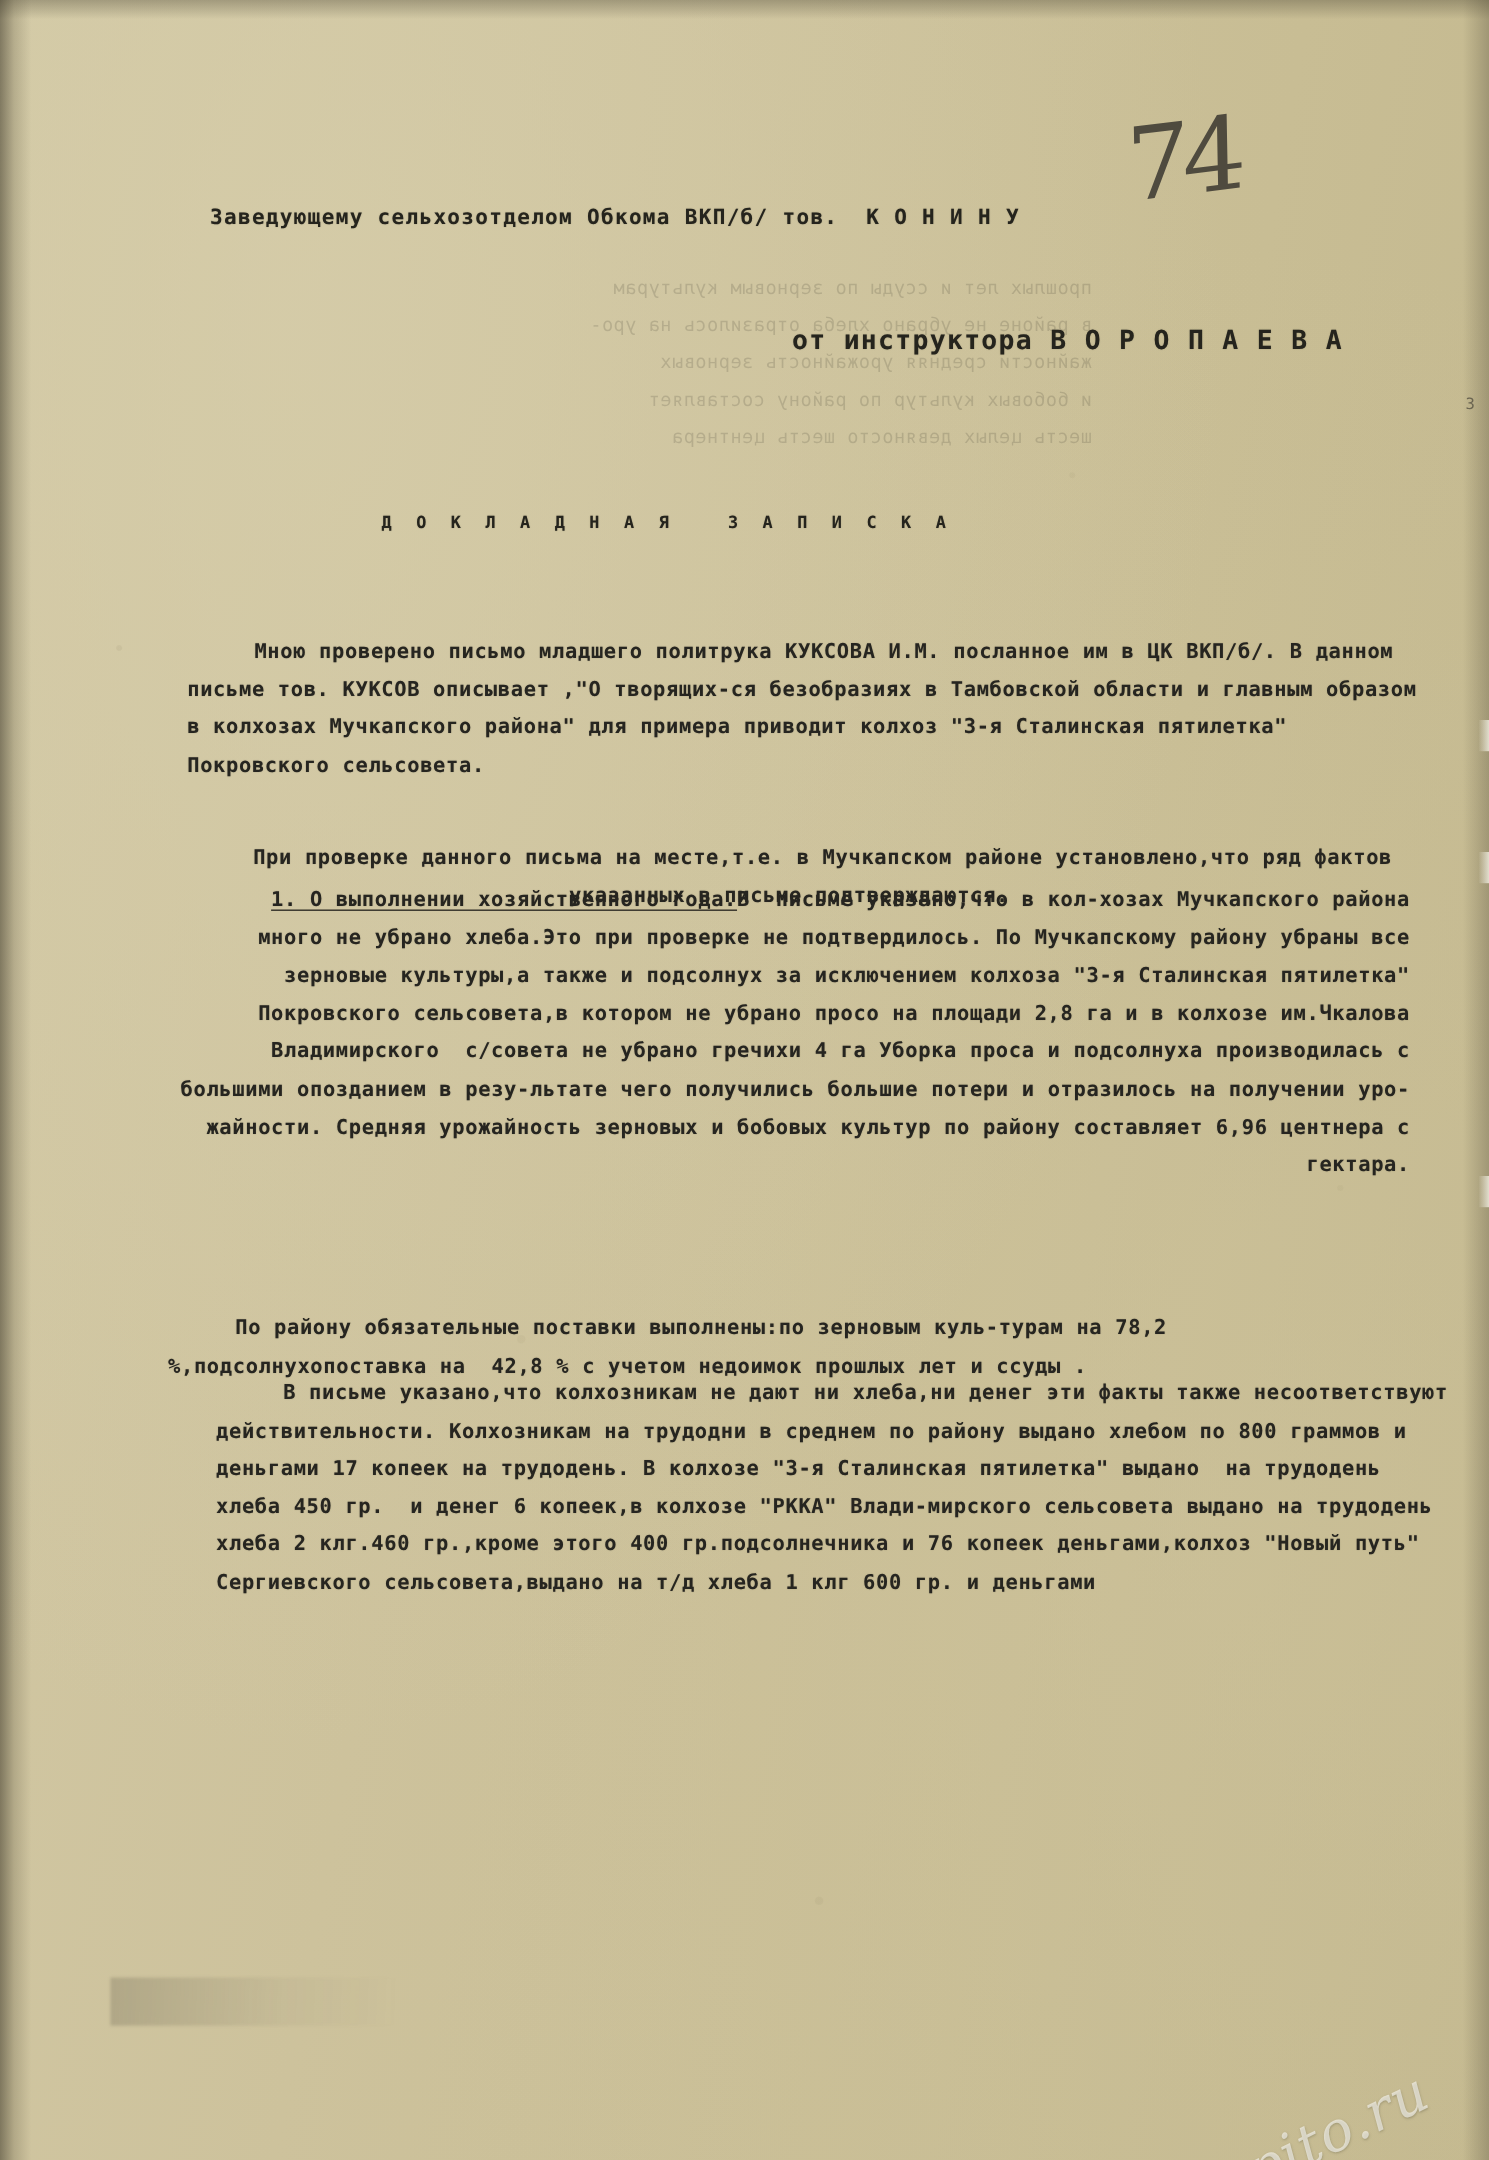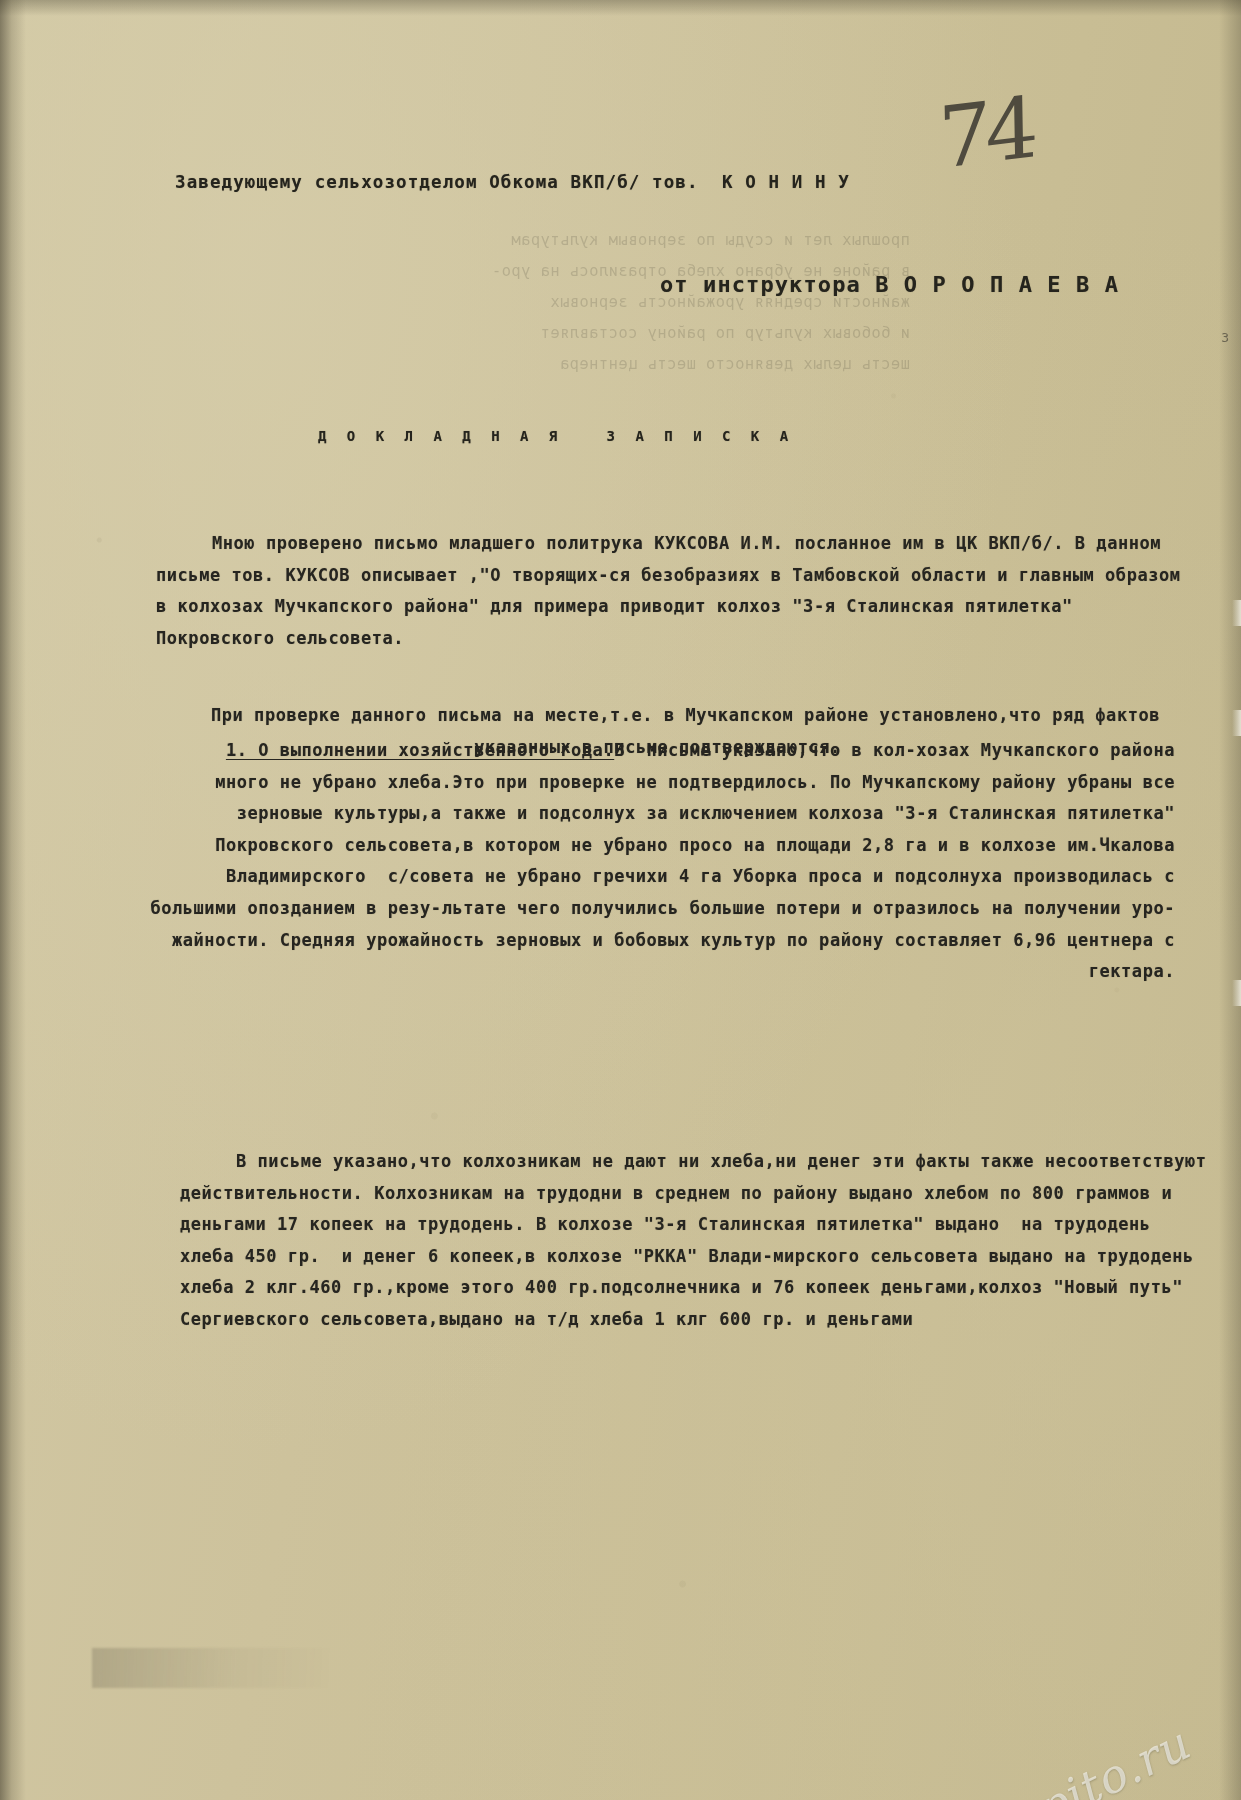--- a/index.html
+++ b/index.html
@@ -201,18 +201,19 @@
   <div class="hole" style="top:980px"></div>
 
   <div class="doc-body">
     <div class="line addressee">Заведующему сельхозотделом Обкома ВКП/б/ тов.  К О Н И Н У</div>
     <div class="line from-line">от инструктора В О Р О П А Е В А</div>
     <div class="line title">Д О К Л А Д Н А Я   З А П И С К А</div>
 
     <div class="para indent p1">Мною проверено письмо младшего политрука КУКСОВА И.М. посланное им в ЦК ВКП/б/. В данном письме тов. КУКСОВ описывает ,"О творящих-ся безобразиях в Тамбовской области и главным образом в колхозах Мучкапского района" для примера приводит колхоз "3-я Сталинская пятилетка" Покровского сельсовета.</div>
     <div class="para indent p2">При проверке данного письма на месте,т.е. в Мучкапском районе установлено,что ряд фактов указанных в письме подтверждаются.</div>
     <div class="para indent p3"><span class="underline-seg">1. О выполнении хозяйственного года.</span>В  письме указано,что в кол-хозах Мучкапского района много не убрано хлеба.Это при проверке не подтвердилось. По Мучкапскому району убраны все зерновые культуры,а также и подсолнух за исключением колхоза "3-я Сталинская пятилетка" Покровского сельсовета,в котором не убрано просо на площади 2,8 га и в колхозе им.Чкалова Владимирского  с/совета не убрано гречихи 4 га Уборка проса и подсолнуха производилась с большими опозданием в резу-льтате чего получились большие потери и отразилось на получении уро-жайности. Средняя урожайность зерновых и бобовых культур по району составляет 6,96 центнера с гектара.</div>
+    <div class="para indent p4">По району обязательные поставки выполнены:по зерновым куль-турам на 78,2 %,подсолнухопоставка на  42,8 % с учетом недоимок прошлых лет и ссуды .</div>
     <div class="para indent p5">В письме указано,что колхозникам не дают ни хлеба,ни денег эти факты также несоответствуют действительности. Колхозникам на трудодни в среднем по району выдано хлебом по 800 граммов и деньгами 17 копеек на трудодень. В колхозе "3-я Сталинская пятилетка" выдано  на трудодень хлеба 450 гр.  и денег 6 копеек,в колхозе "РККА" Влади-мирского сельсовета выдано на трудодень хлеба 2 клг.460 гр.,кроме этого 400 гр.подсолнечника и 76 копеек деньгами,колхоз "Новый путь" Сергиевского сельсовета,выдано на т/д хлеба 1 клг 600 гр. и деньгами</div>
   </div>
 
   <div class="pencil-smudge"></div>
   <div class="watermark">gaspito.ru</div>
 </div>
 
 </body></html>

